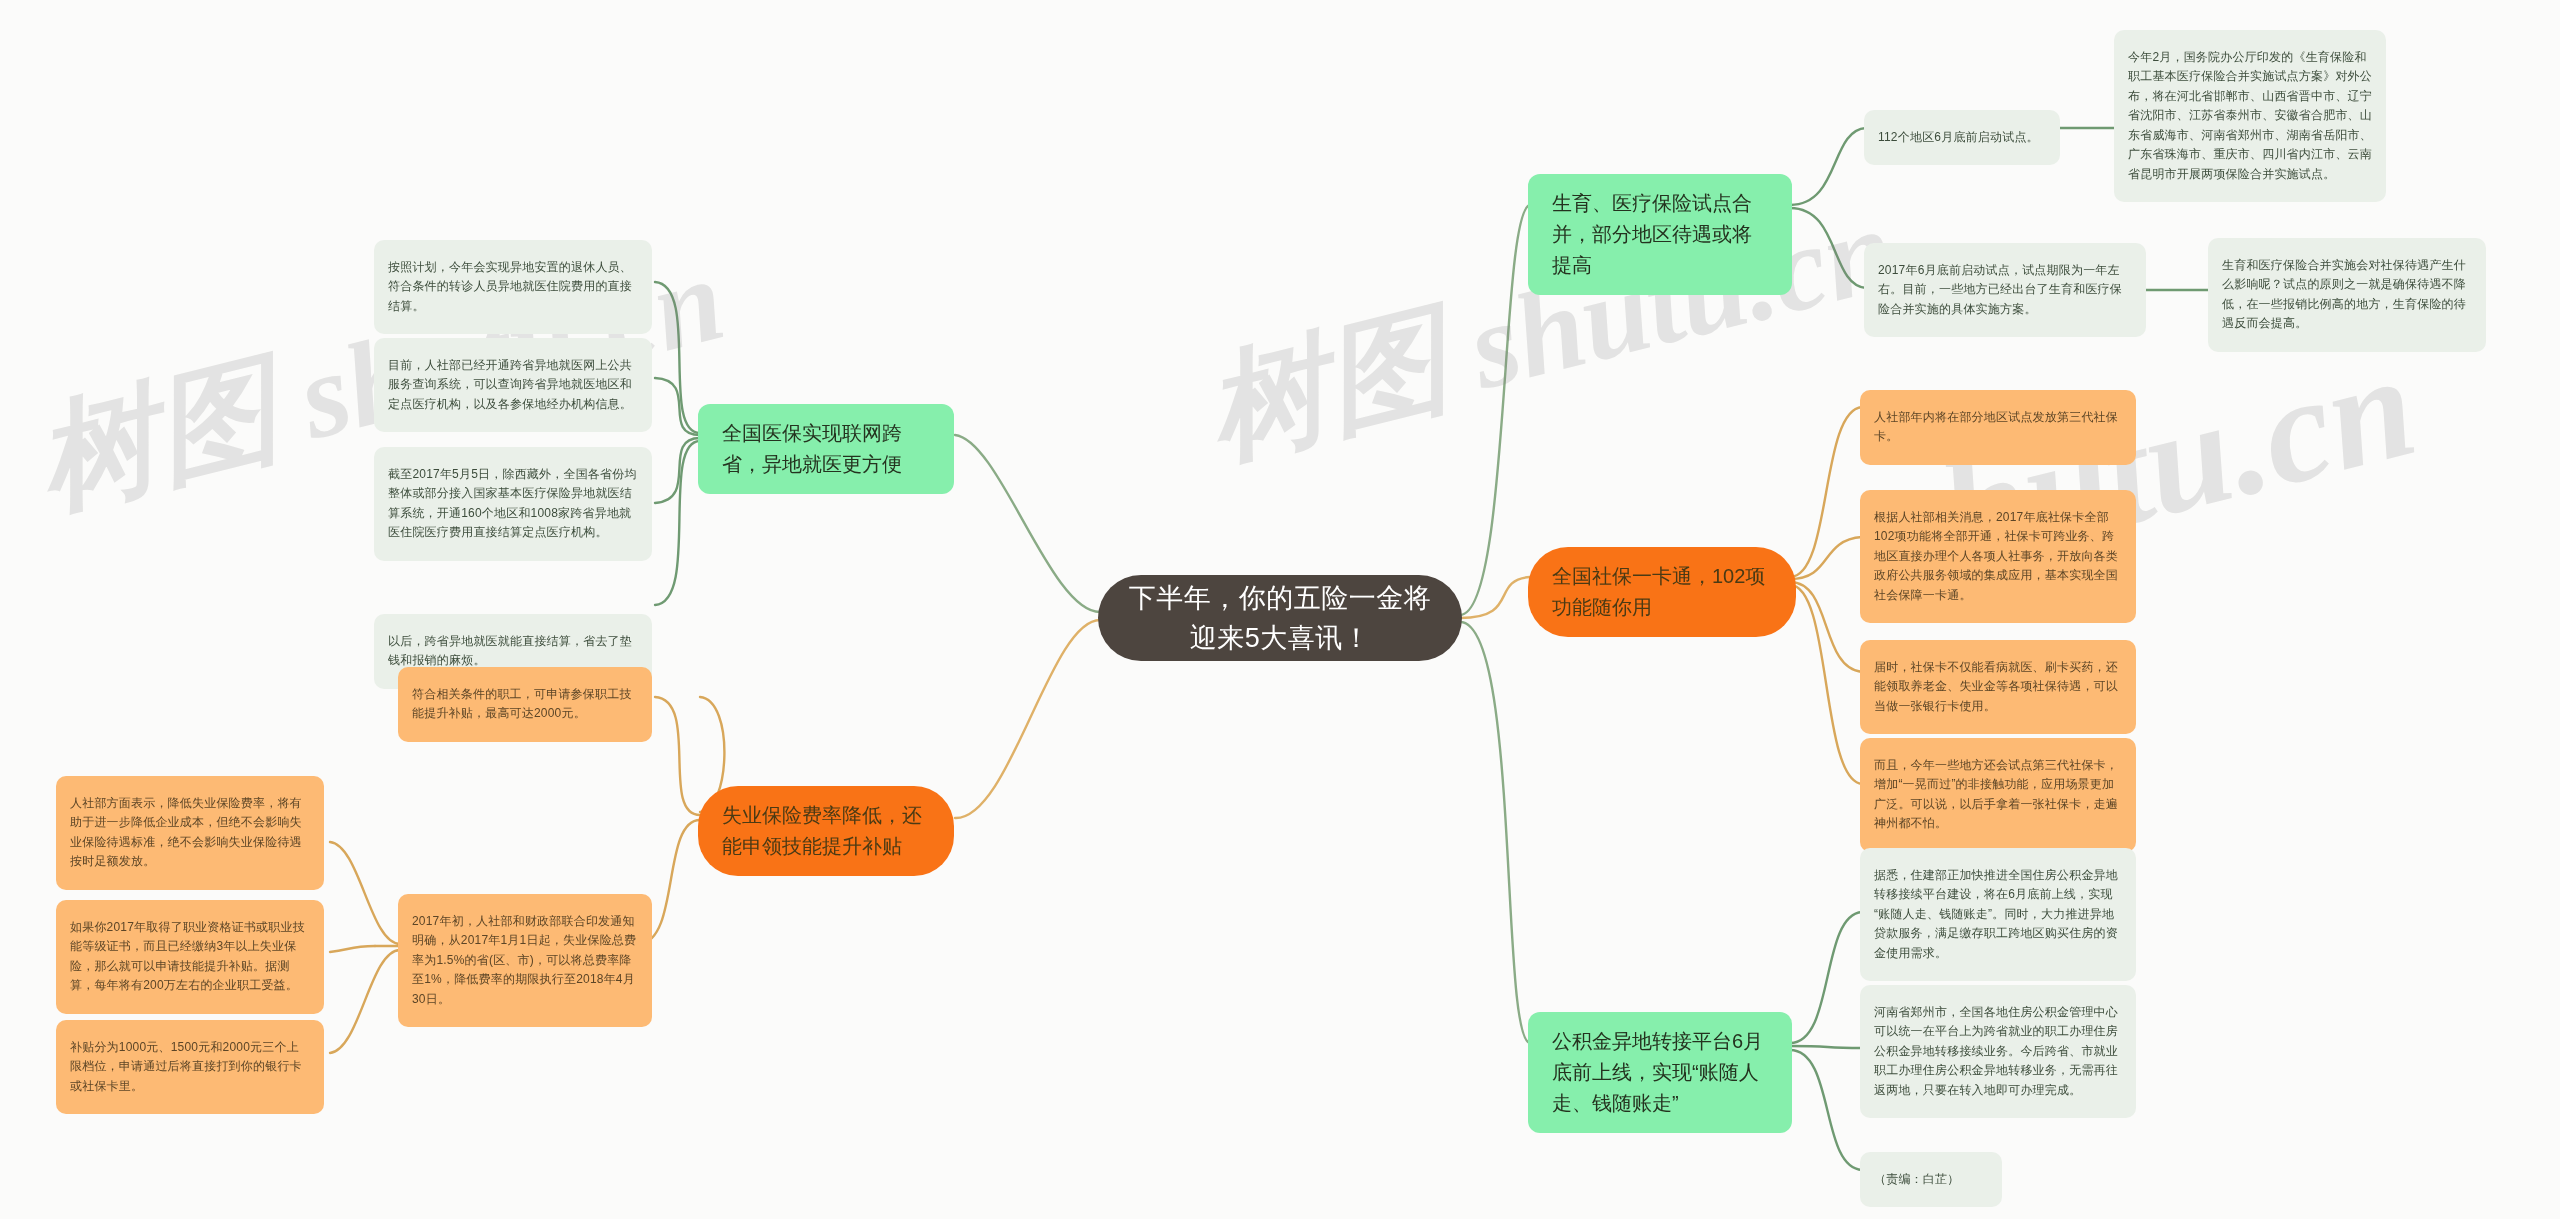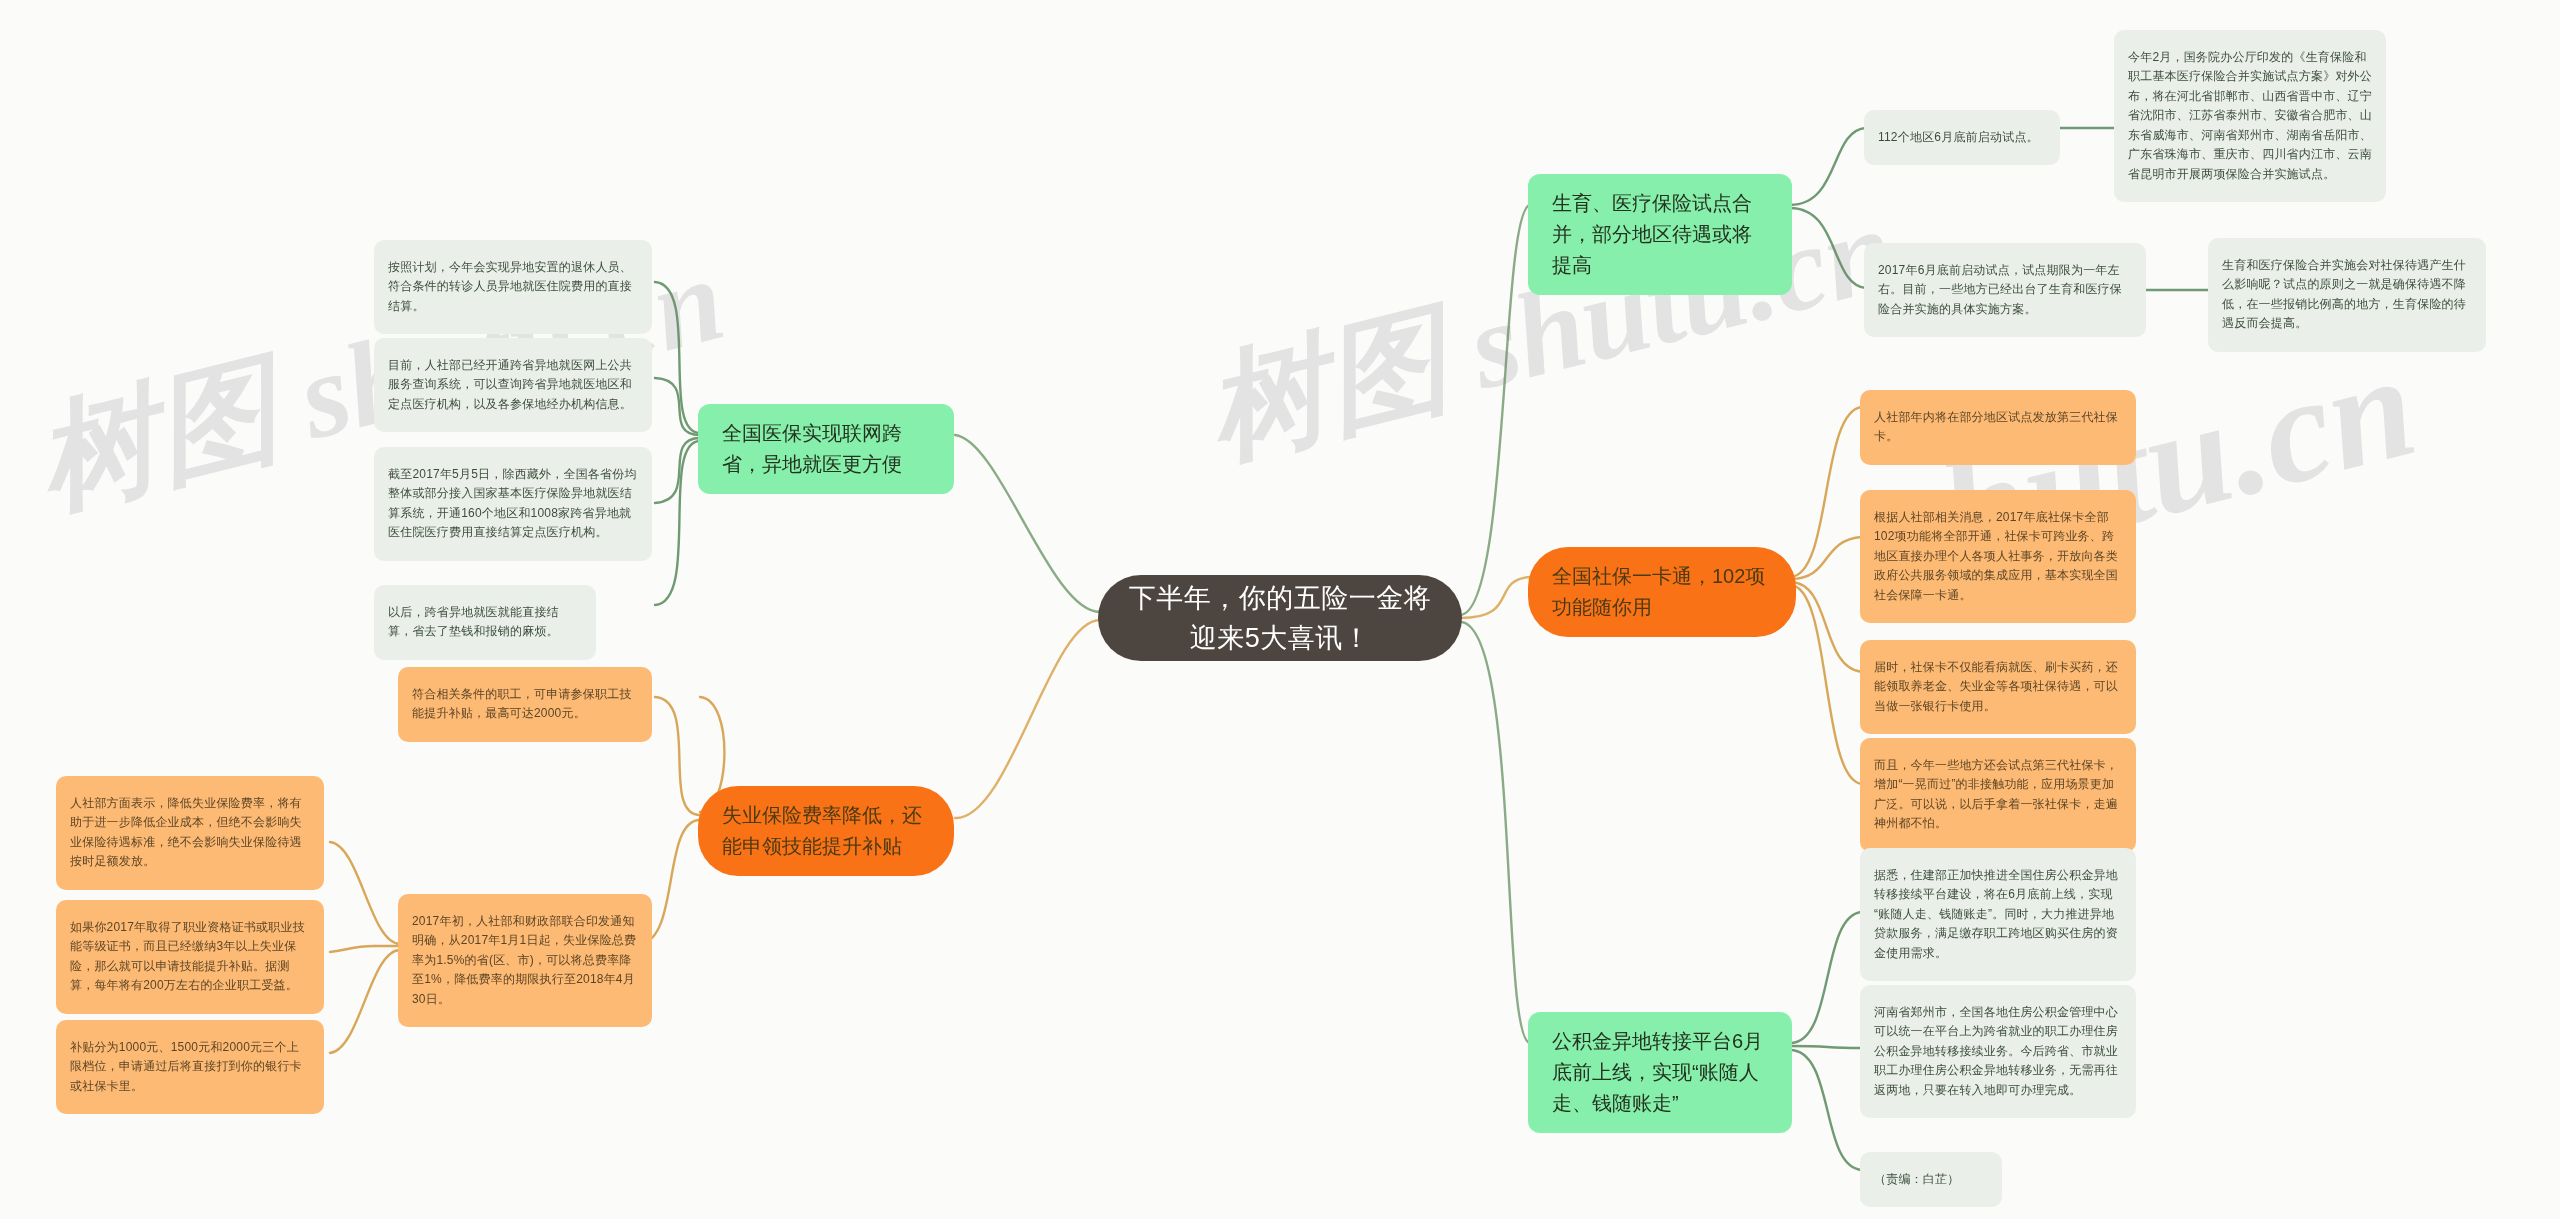--- a/index.html
+++ b/index.html
@@ -112,21 +112,21 @@
   <div class="node leaf greenlite" style="left:2208px;top:238px;width:278px;">生育和医疗保险合并实施会对社保待遇产生什么影响呢？试点的原则之一就是确保待遇不降低，在一些报销比例高的地方，生育保险的待遇反而会提高。</div>
 
   <div class="node branch green" style="left:698px;top:404px;width:256px;">全国医保实现联网跨省，异地就医更方便</div>
 
   <div class="node leaf greenlite" style="left:374px;top:240px;width:278px;">按照计划，今年会实现异地安置的退休人员、符合条件的转诊人员异地就医住院费用的直接结算。</div>
 
   <div class="node leaf greenlite" style="left:374px;top:338px;width:278px;">目前，人社部已经开通跨省异地就医网上公共服务查询系统，可以查询跨省异地就医地区和定点医疗机构，以及各参保地经办机构信息。</div>
 
   <div class="node leaf greenlite" style="left:374px;top:447px;width:278px;">截至2017年5月5日，除西藏外，全国各省份均整体或部分接入国家基本医疗保险异地就医结算系统，开通160个地区和1008家跨省异地就医住院医疗费用直接结算定点医疗机构。</div>
 
-  <div class="node leaf greenlite" style="left:374px;top:585px;width:222px;">以后，跨省异地就医就能直接结算，省去了垫钱和报销的麻烦。</div>
+  <div class="node leaf greenlite" style="left:374px;top:614px;width:278px;">以后，跨省异地就医就能直接结算，省去了垫钱和报销的麻烦。</div>
 
   <div class="node branch orange" style="left:1528px;top:547px;width:268px;">全国社保一卡通，102项功能随你用</div>
 
   <div class="node leaf orange" style="left:1860px;top:390px;width:276px;">人社部年内将在部分地区试点发放第三代社保卡。</div>
 
   <div class="node leaf orange" style="left:1860px;top:490px;width:276px;">根据人社部相关消息，2017年底社保卡全部102项功能将全部开通，社保卡可跨业务、跨地区直接办理个人各项人社事务，开放向各类政府公共服务领域的集成应用，基本实现全国社会保障一卡通。</div>
 
   <div class="node leaf orange" style="left:1860px;top:640px;width:276px;">届时，社保卡不仅能看病就医、刷卡买药，还能领取养老金、失业金等各项社保待遇，可以当做一张银行卡使用。</div>
 
   <div class="node leaf orange" style="left:1860px;top:738px;width:276px;">而且，今年一些地方还会试点第三代社保卡，增加“一晃而过”的非接触功能，应用场景更加广泛。可以说，以后手拿着一张社保卡，走遍神州都不怕。</div>

